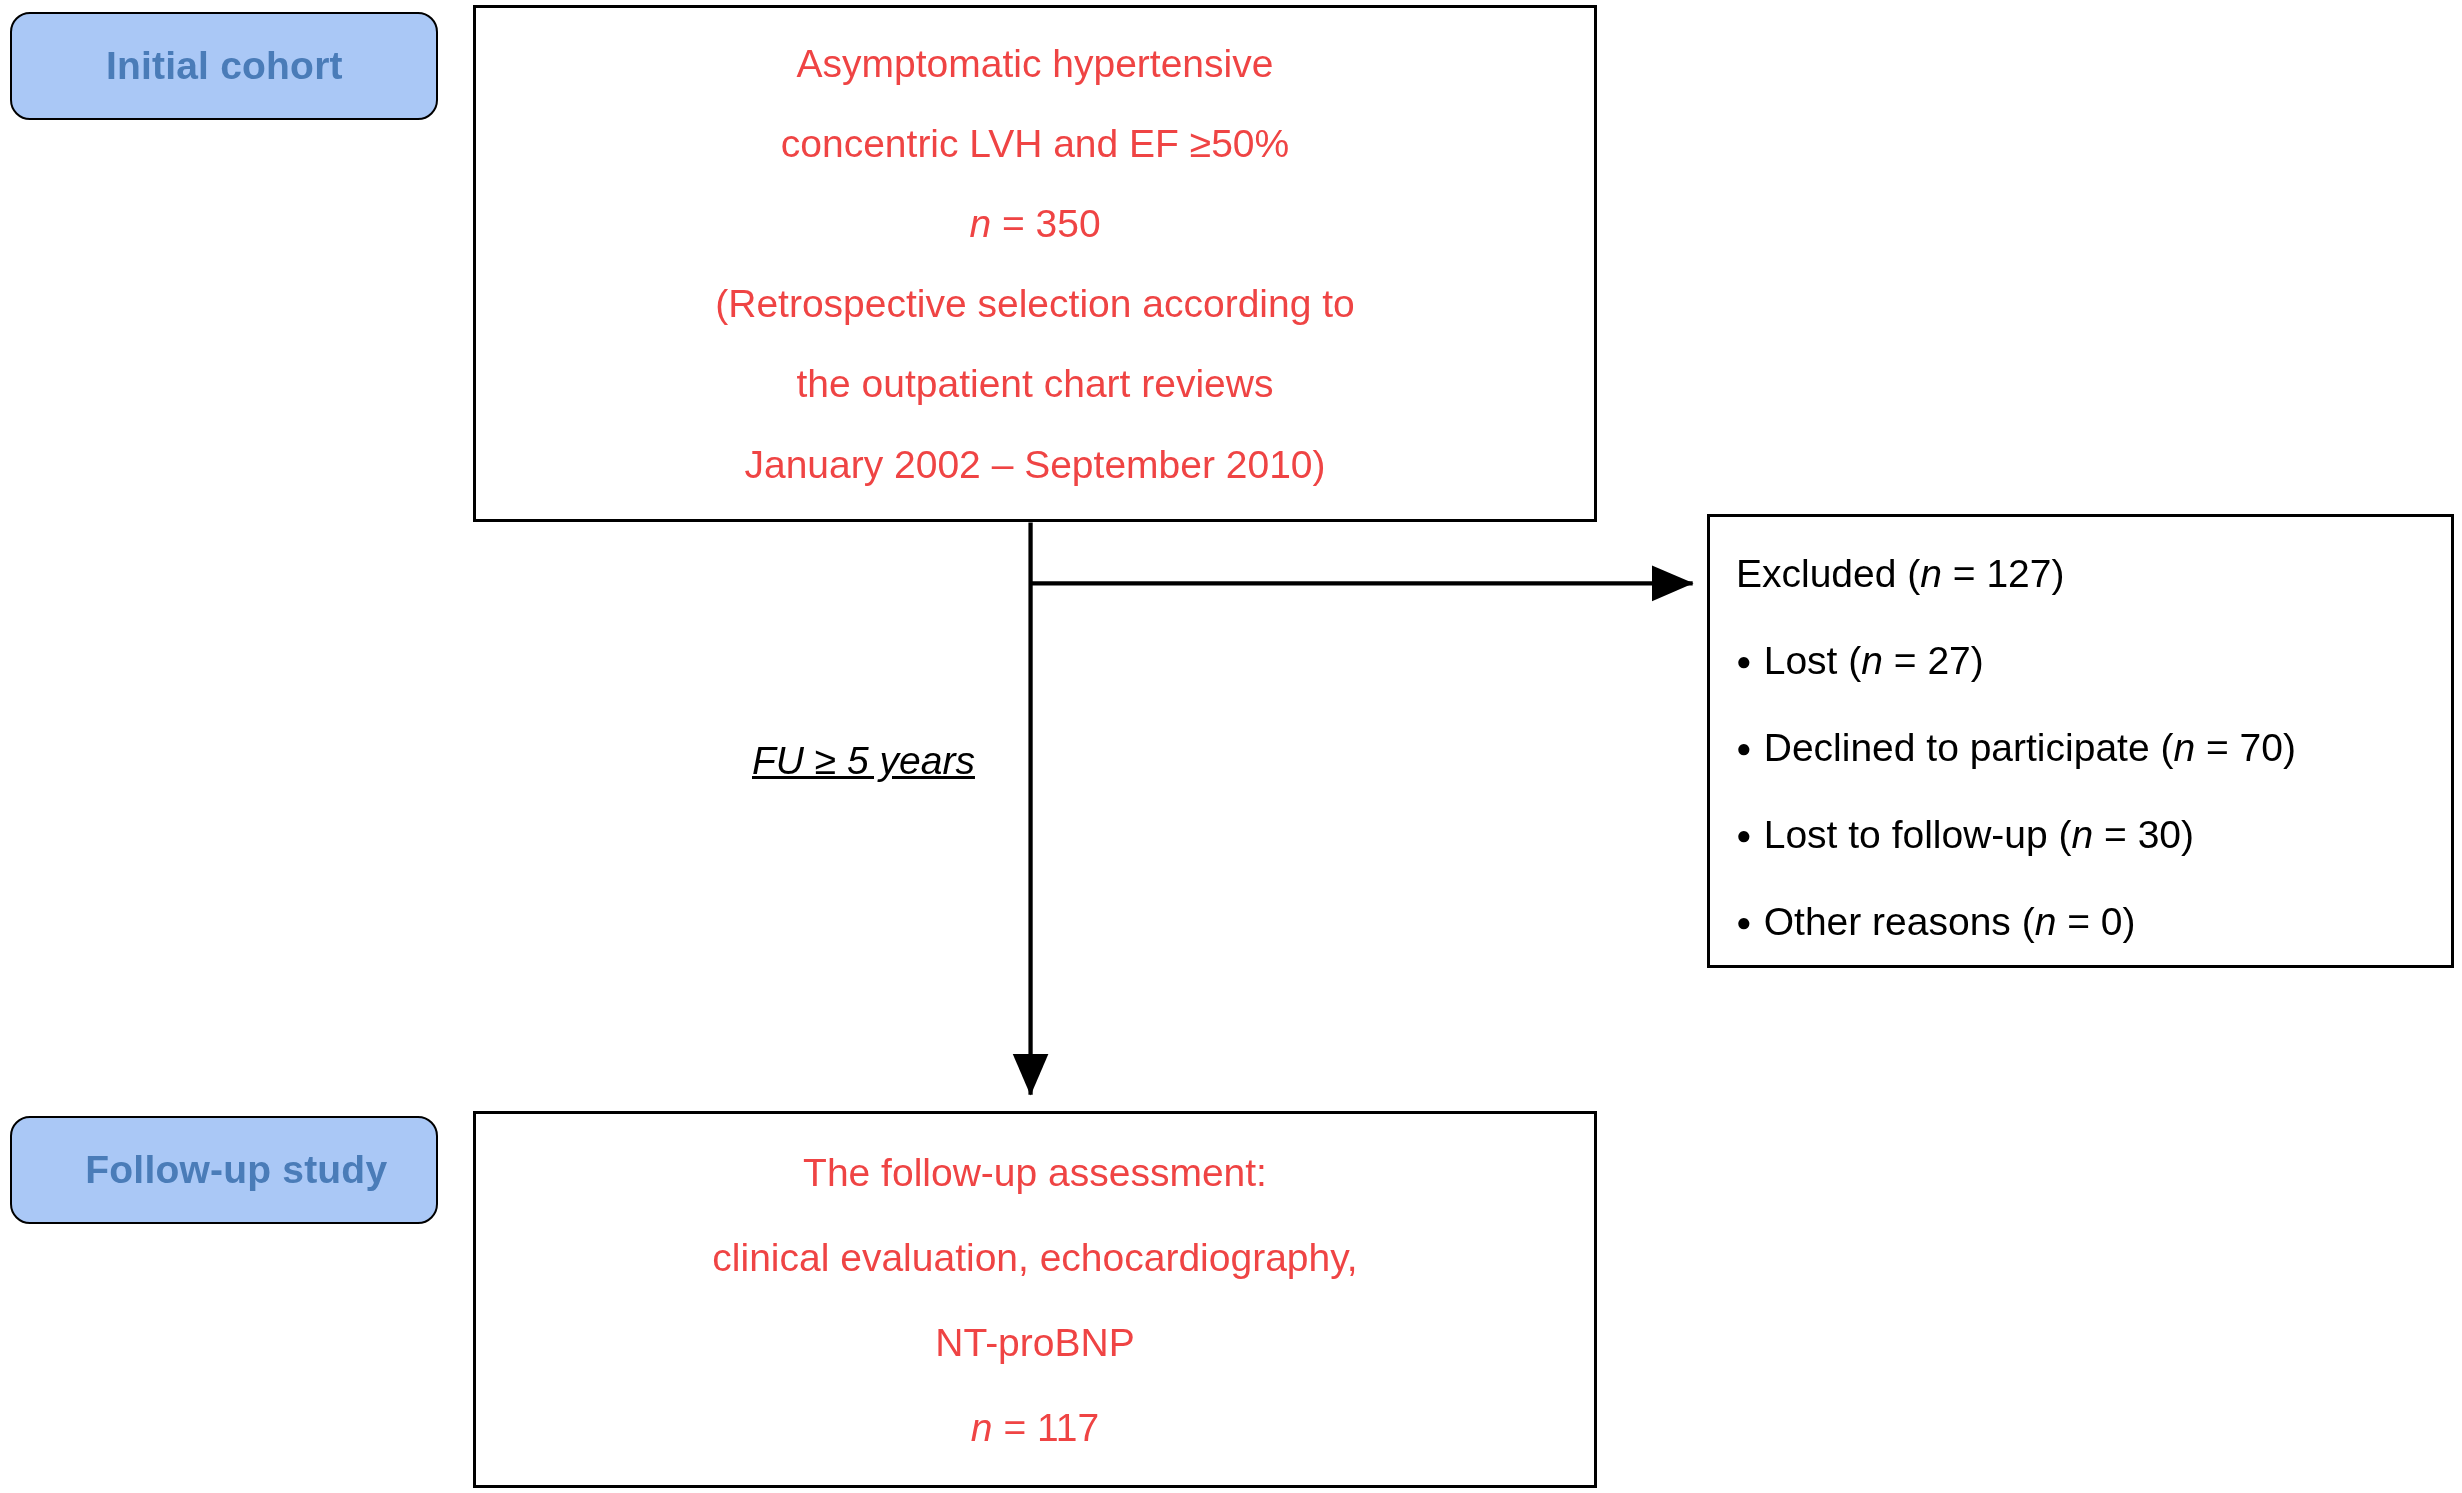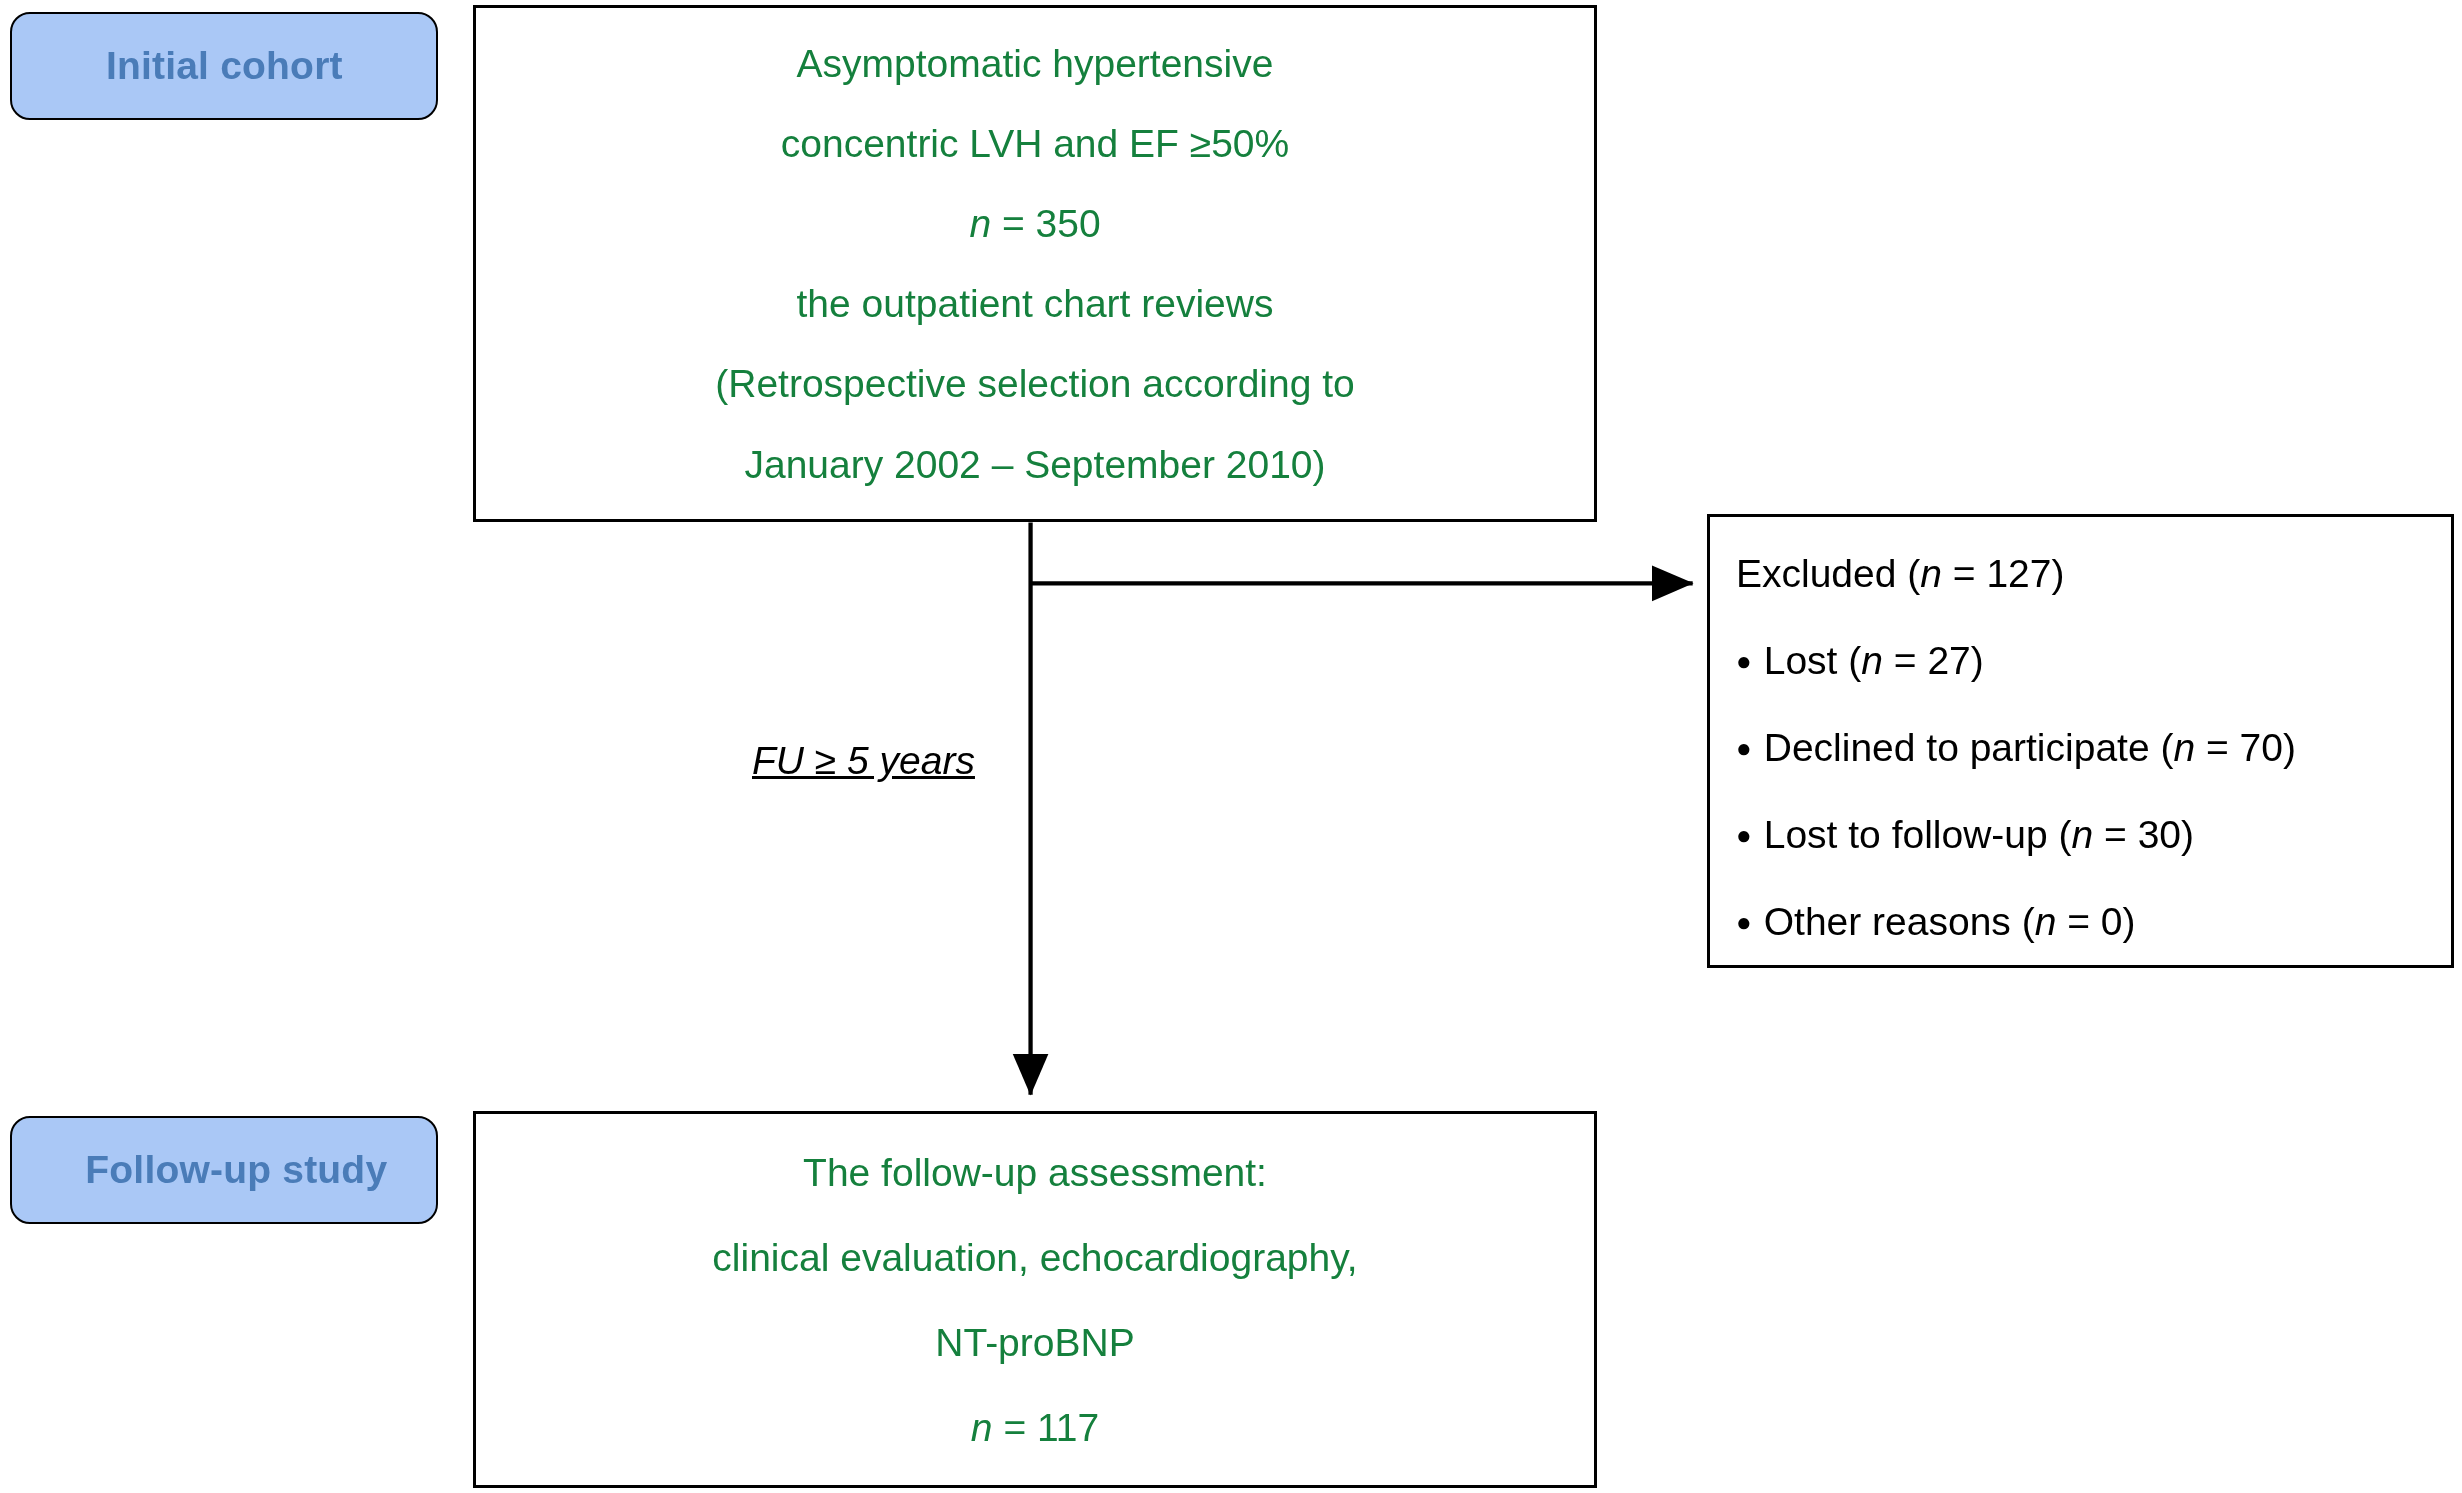--- a/index.html
+++ b/index.html
@@ -81,21 +81,21 @@
     height: 377px;
     display: flex;
     flex-direction: column;
     align-items: center;
     justify-content: center;
   }
 
   
   .box-line {
     font-size: 39px;
-    color: #15803d;
+    color: #ef4444;
     line-height: 1.0;
     white-space: nowrap;
     text-align: center;
   }
   #box-initial-cohort .box-line { margin: 20.6px 0; }
   #box-follow-up .box-line { margin: 23px 0; }
 
   .excl-line {
     font-size: 39px;
     color: #000000;
@@ -156,22 +156,22 @@
   </svg>
 
   <div id="badge-initial-cohort" class="stage-badge">
     <span>Initial cohort</span>
   </div>
 
   <div id="box-initial-cohort" class="flow-box">
     <div class="box-line">Asymptomatic hypertensive</div>
     <div class="box-line">concentric LVH and EF ≥50%</div>
     <div class="box-line"><span class="ital">n</span>&nbsp;<span>= 350</span></div>
+    <div class="box-line">(Retrospective selection according to</div>
     <div class="box-line">the outpatient chart reviews</div>
-    <div class="box-line">(Retrospective selection according to</div>
     <div class="box-line">January 2002 – September 2010)</div>
   </div>
 
   <div id="box-excluded" class="flow-box">
 
     <div class="excl-line"><span>Excluded (</span><span class="ital">n</span><span> = 127)</span></div>
 
     <div class="excl-line bulleted"><span>Lost (</span><span class="ital">n</span><span> = 27)</span></div>
 
     <div class="excl-line bulleted"><span>Declined to participate (</span><span class="ital">n</span><span> = 70)</span></div>

